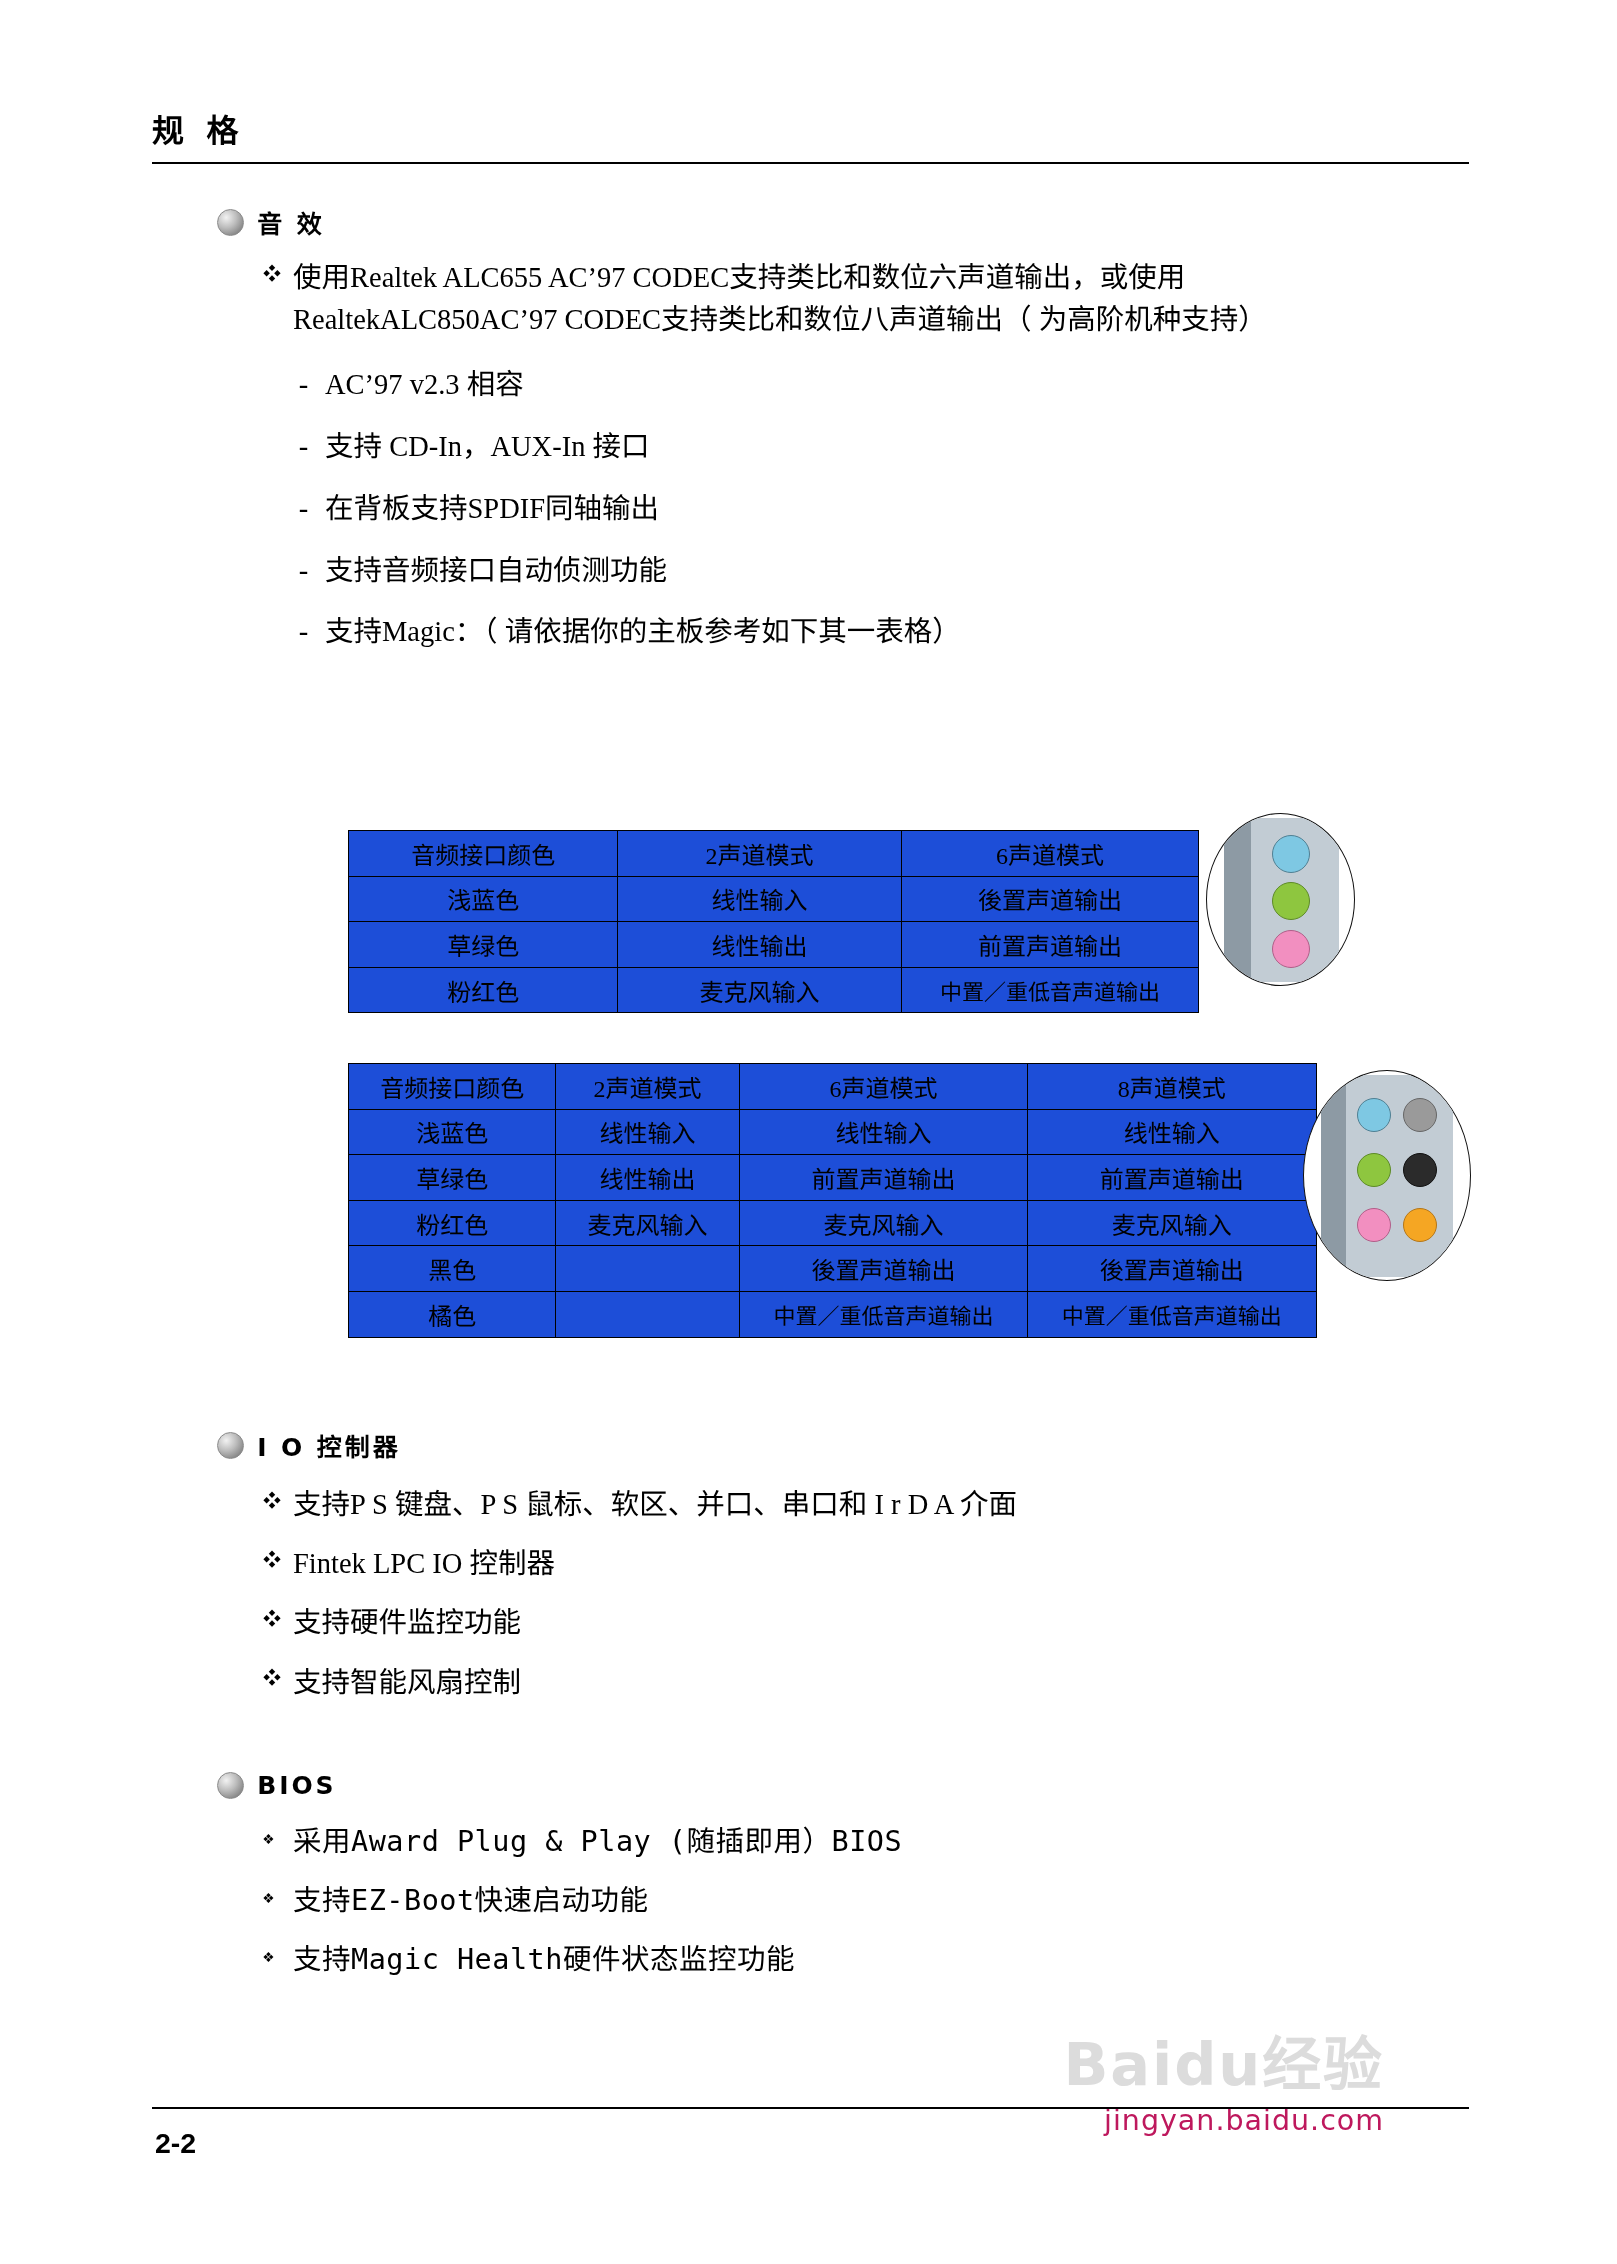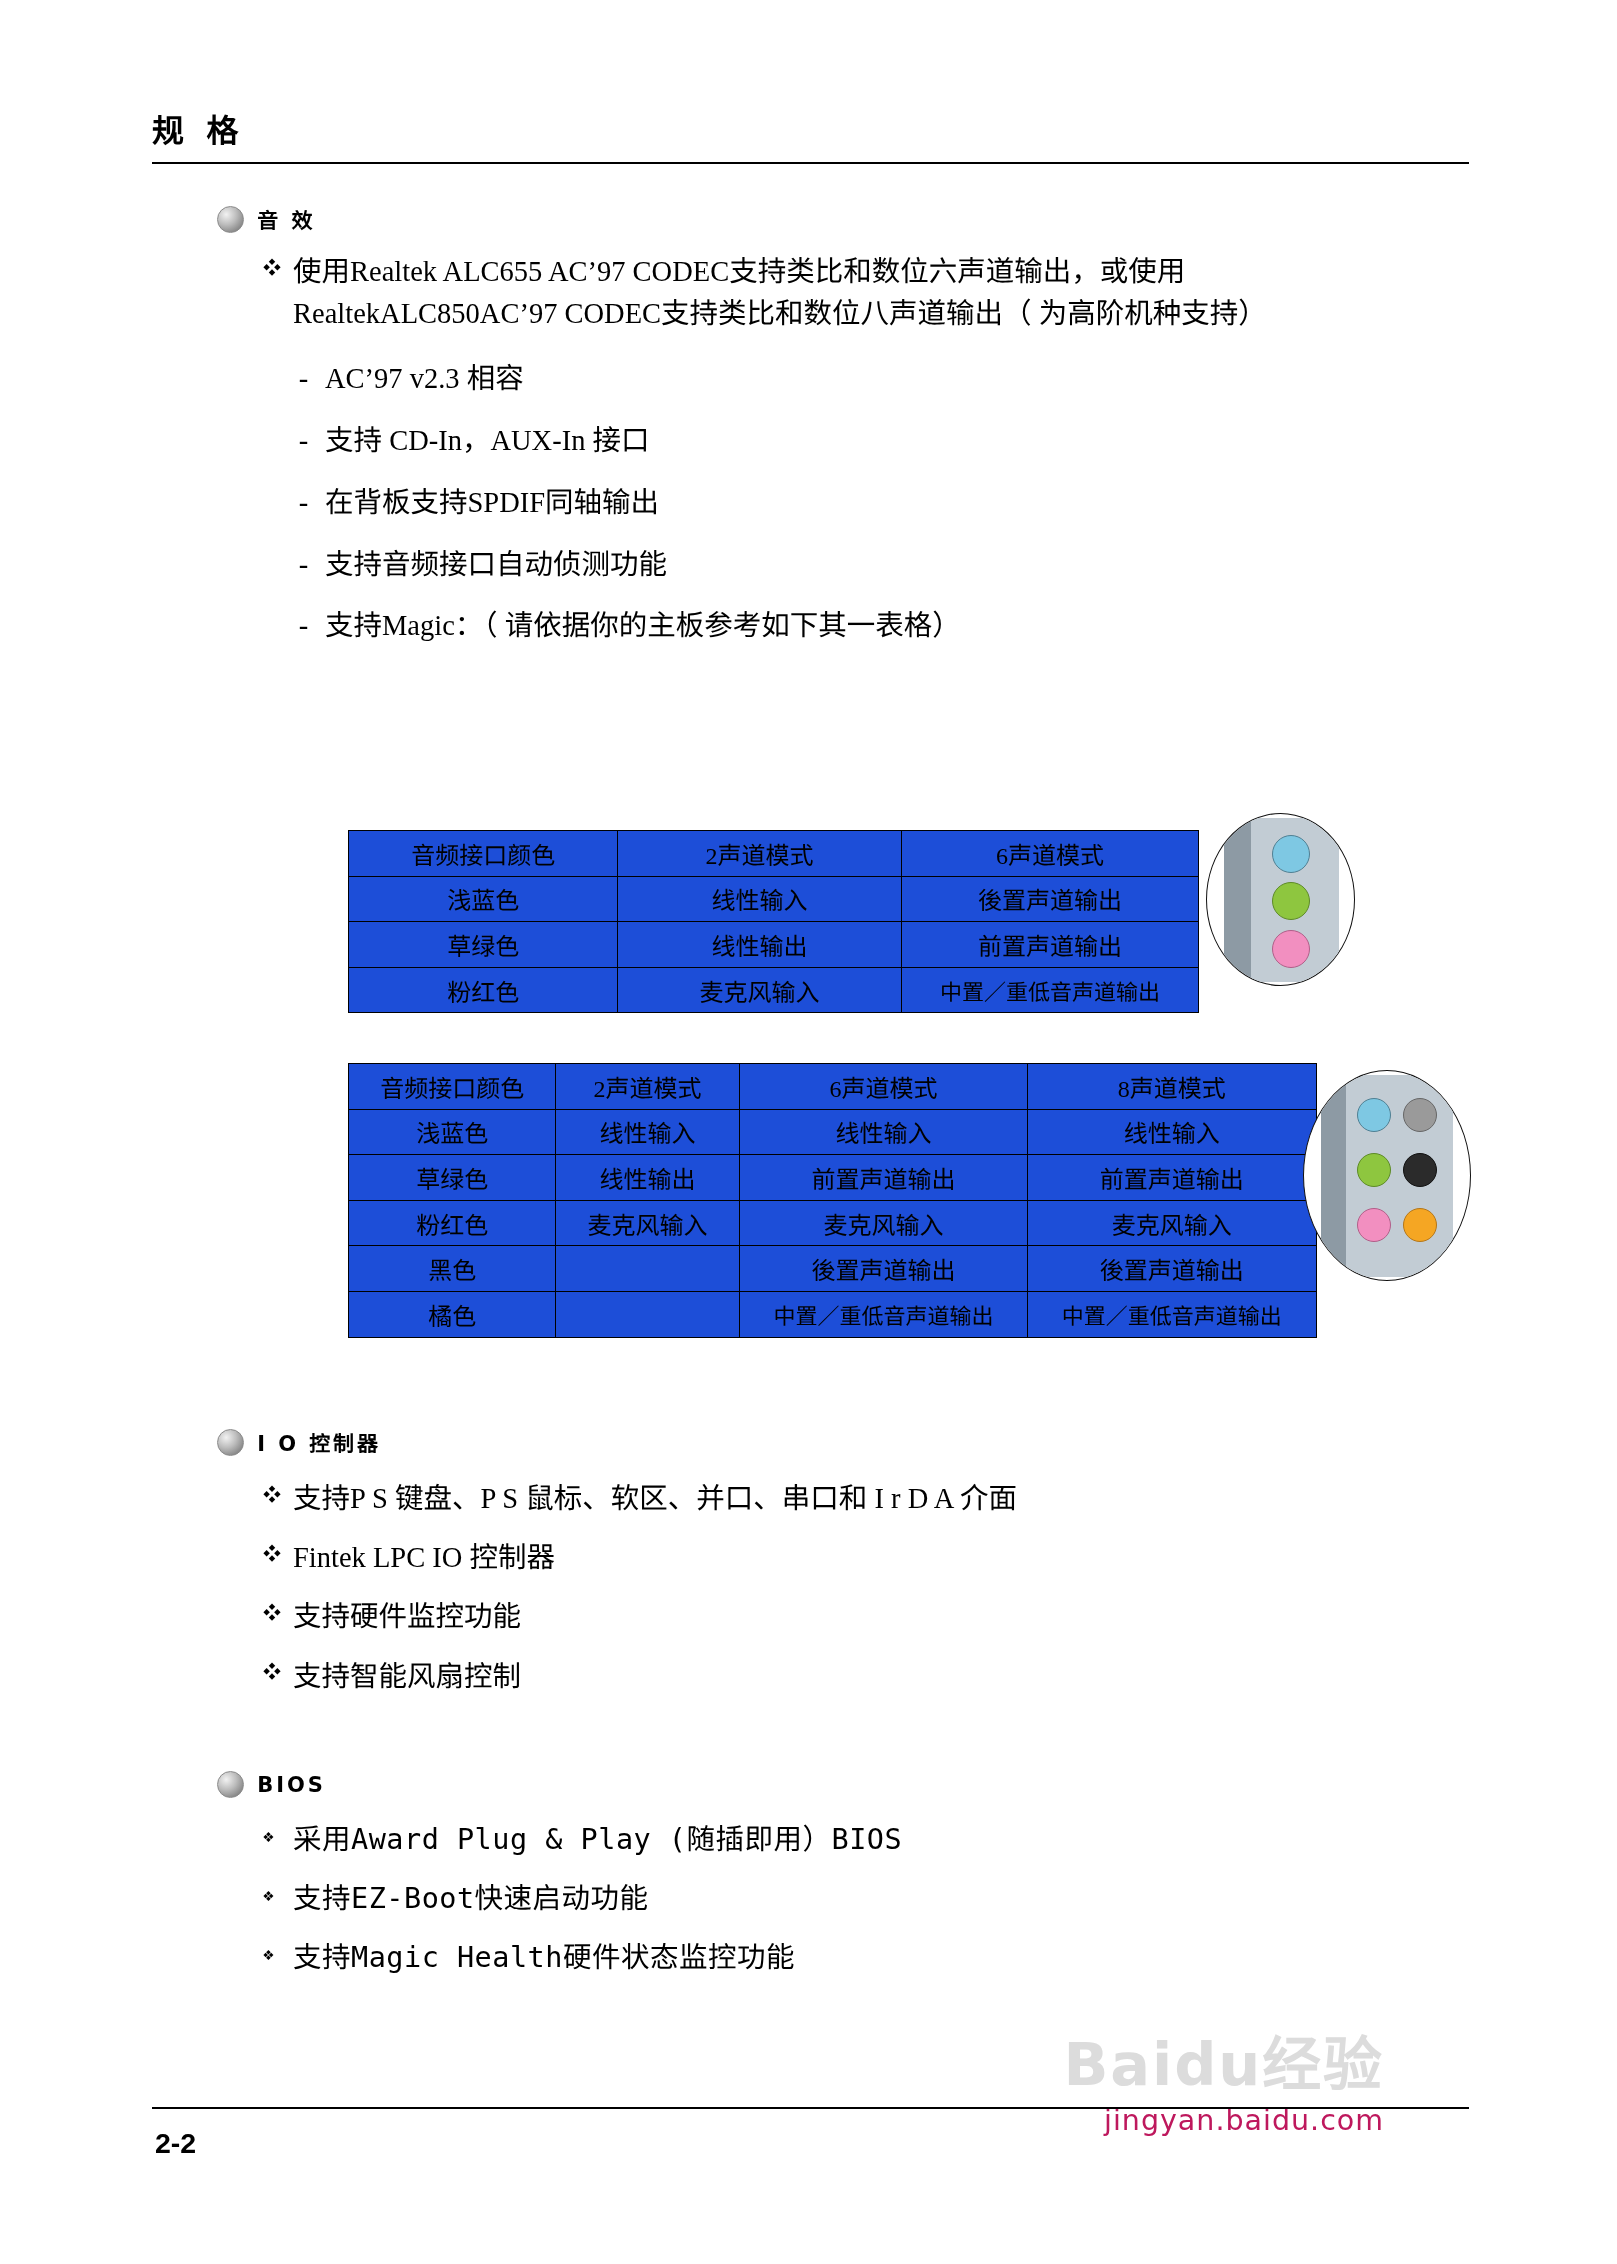--- a/index.html
+++ b/index.html
@@ -47,21 +47,21 @@
   .section {
     position: absolute;
     left: 217px;
   }
   .section-head {
     display: flex;
     align-items: center;
     gap: 13.3px;
     font-family: "DejaVu Sans", "Liberation Sans", sans-serif;
     font-weight: bold;
-    font-size: 21px;
+    font-size: 25px;
     letter-spacing: 2.9px;
   }
   .bullet-ball {
     width: 25px;
     height: 25px;
     border-radius: 50%;
     background: radial-gradient(circle at 33% 30%, #f2f2f2 0%, #bdbdbd 42%, #8c8c8c 75%, #6e6e6e 100%);
     border: 1px solid #8a8a8a;
     flex: none;
   }

